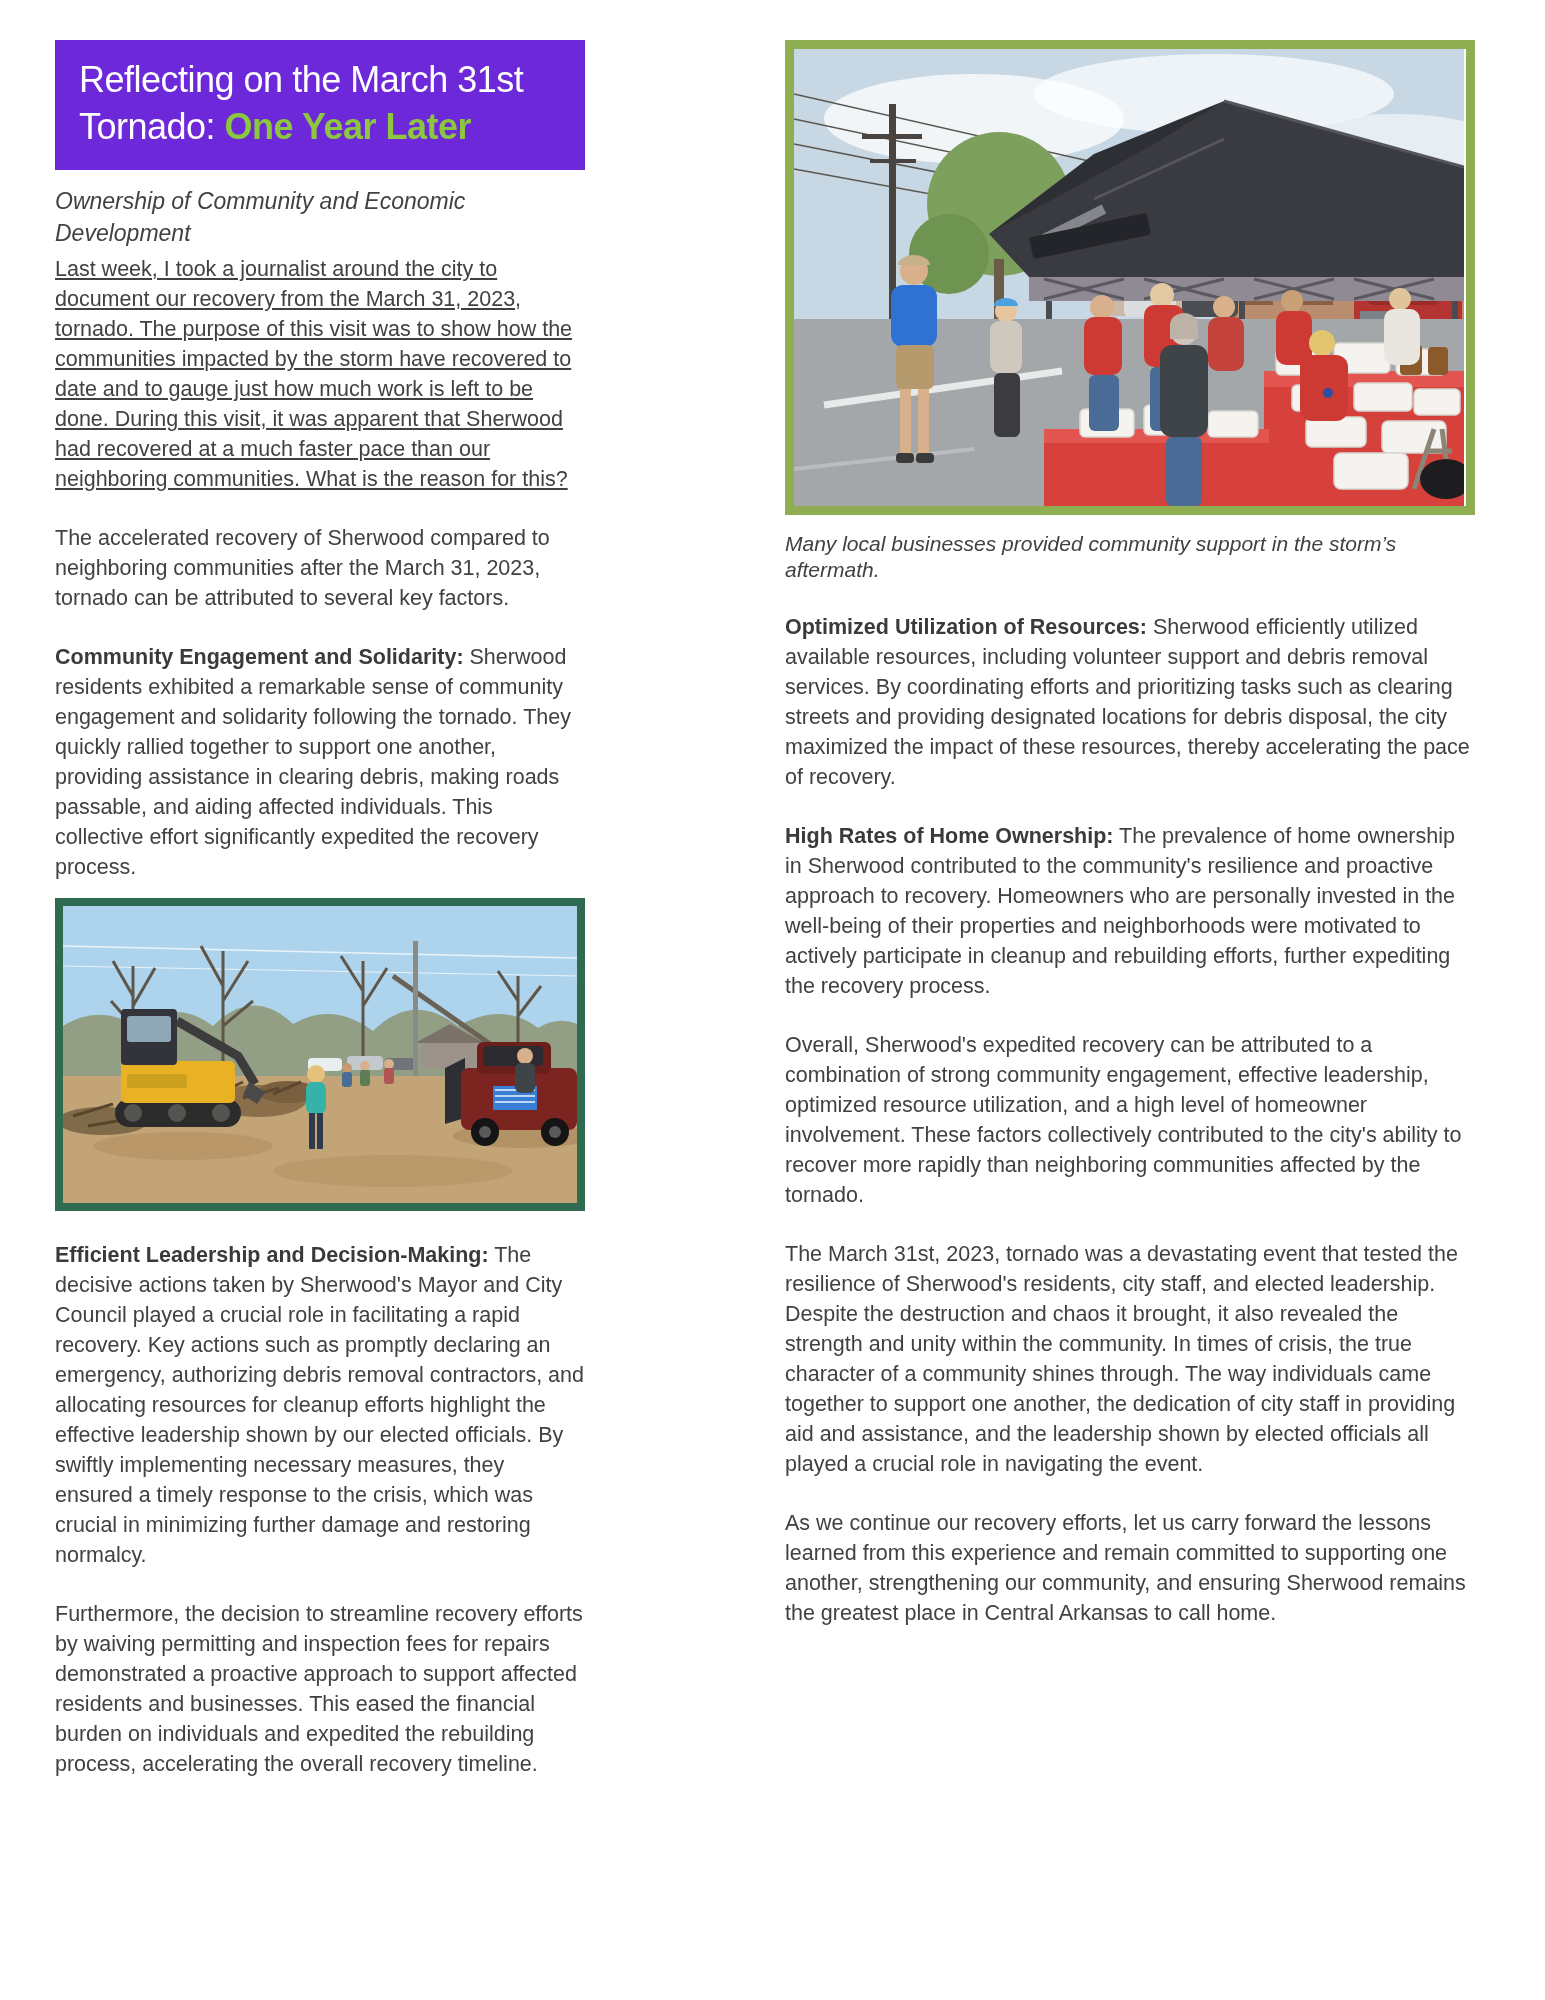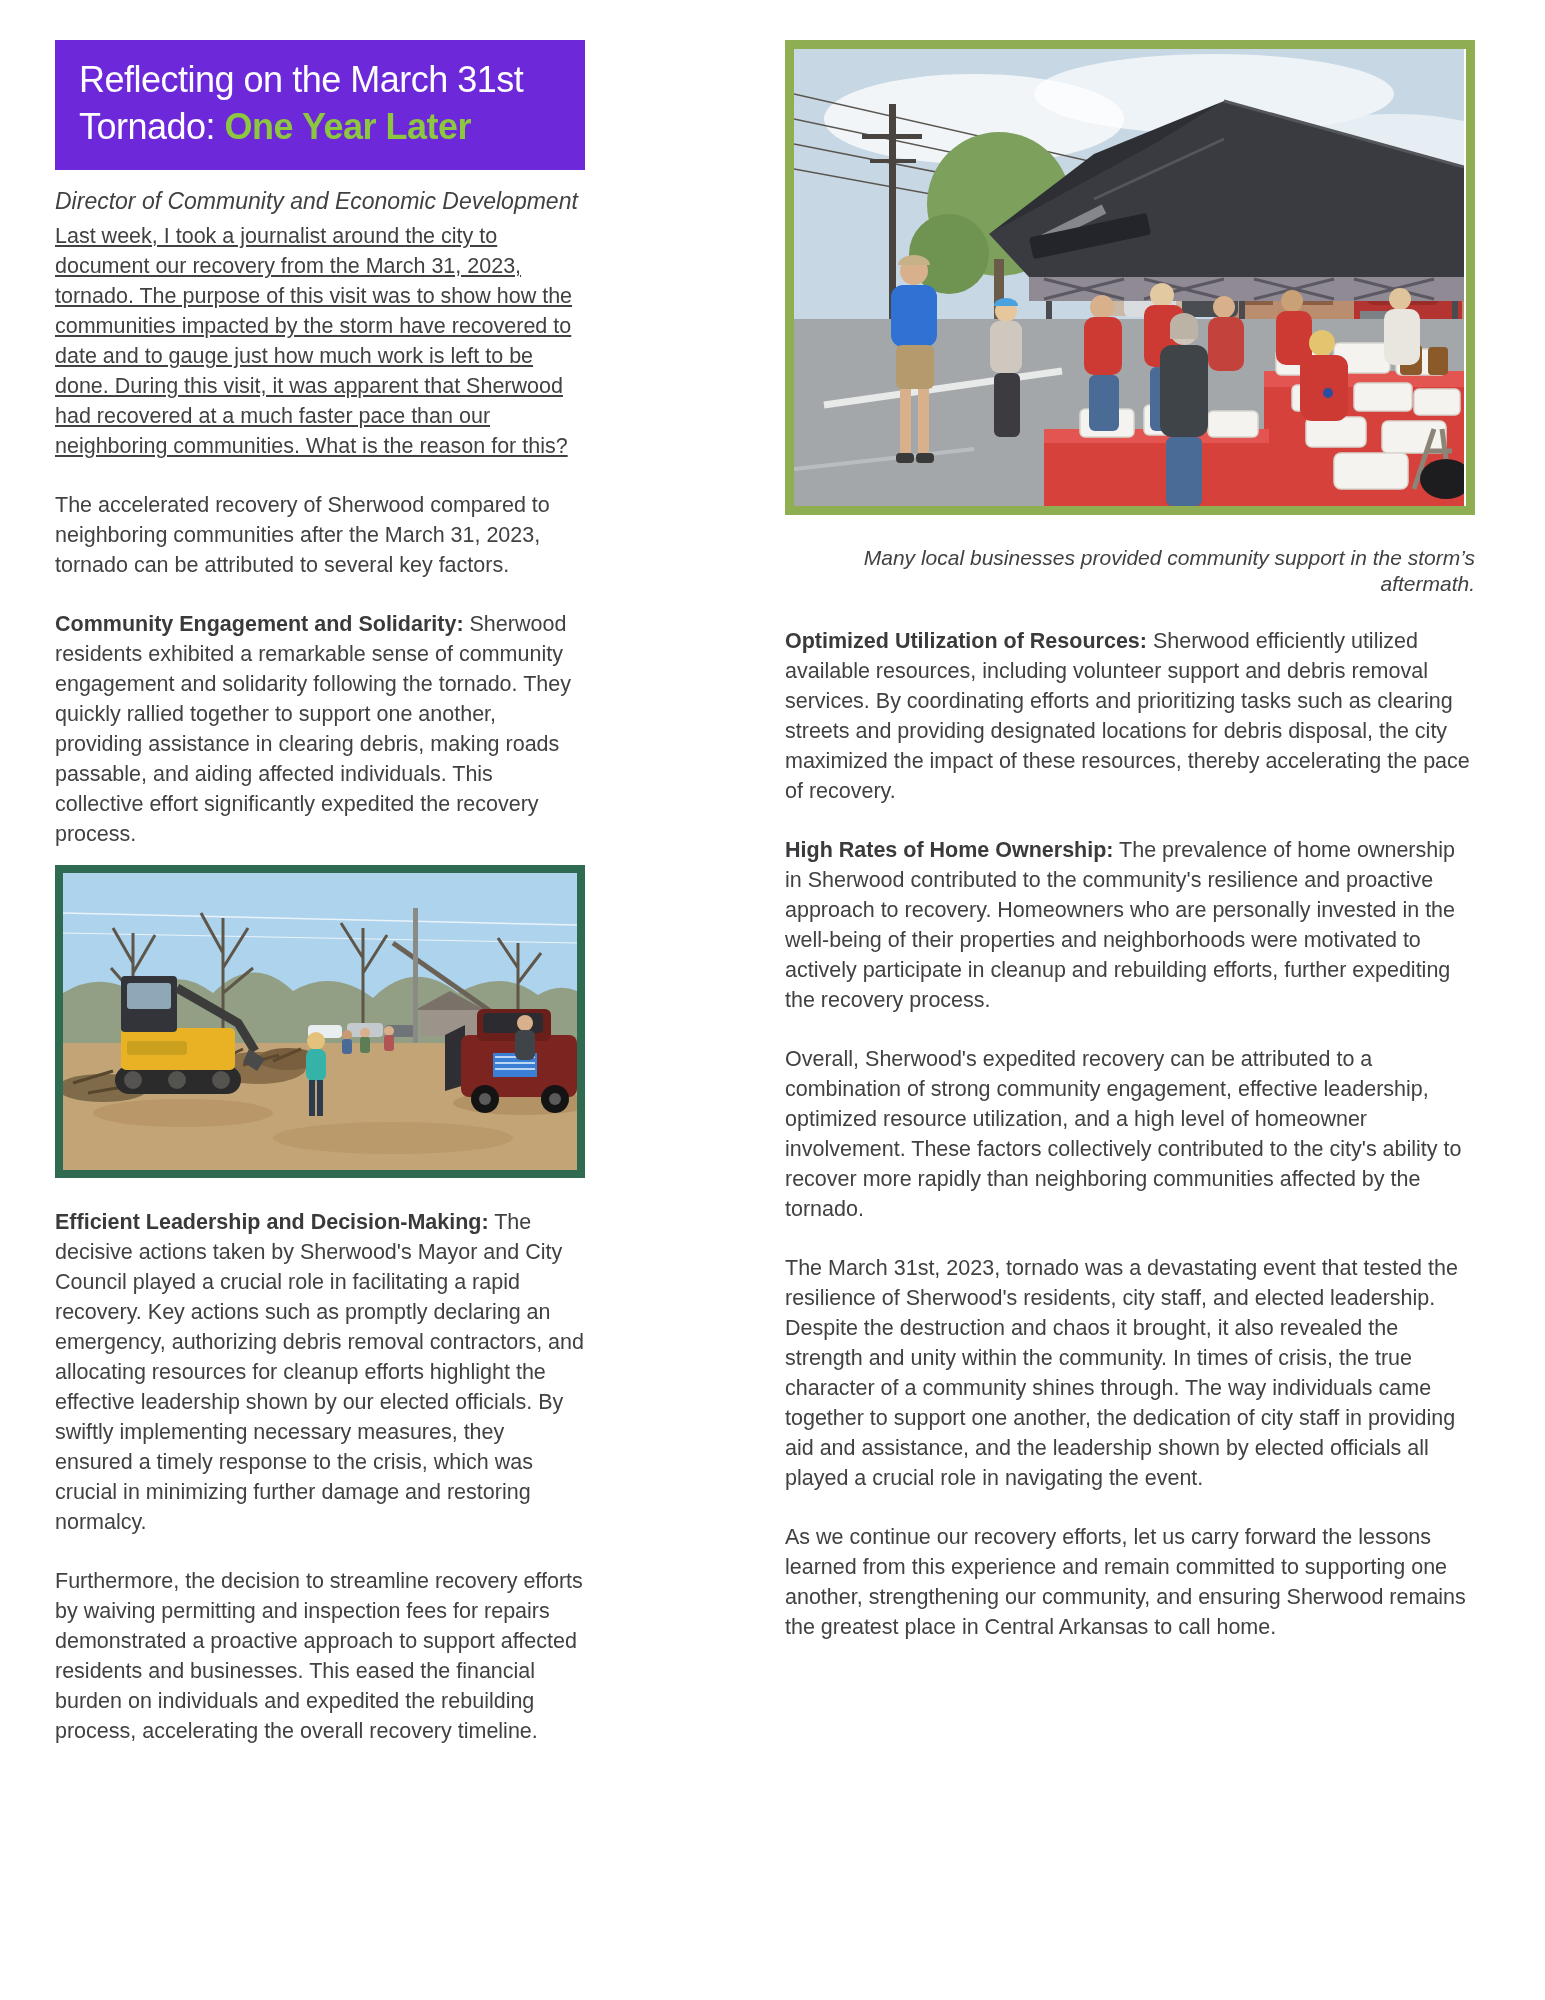--- a/index.html
+++ b/index.html
@@ -59,38 +59,37 @@
   .caption {
     font-style:italic;
     font-size:22px;
     line-height:1.25;
     margin-top:16px;
     color:#414042;
   }
   .caption-sm {
     font-size:21px;
     line-height:1.24;
-    margin-top:30px;
-    text-align:right;
+    margin-top:16px;
   }
 </style>
 </head>
 <body>
 
 <div class="page">
 
   <div class="col-left">
 
     <div class="banner">
       <div>Reflecting on the March 31st</div>
       <div><span>Tornado: </span><span class="hl">One Year Later</span></div>
     </div>
 
     <div class="byline">
-      <div>Director of Community and Economic Development</div>
+      <div>Ownership of Community and Economic Development</div>
     </div>
 
     <p class="body first">Last week, I took a journalist around the city to document our recovery from the March 31, 2023, tornado. The purpose of this visit was to show how the communities impacted by the storm have recovered to date and to gauge just how much work is left to be done. During this visit, it was apparent that Sherwood had recovered at a much faster pace than our neighboring communities. What is the reason for this?</p>
     <p class="body">The accelerated recovery of Sherwood compared to neighboring communities after the March 31, 2023, tornado can be attributed to several key factors.</p>
     <p class="body"><strong>Community Engagement and Solidarity:</strong><span> Sherwood residents exhibited a remarkable sense of community engagement and solidarity following the tornado. They quickly rallied together to support one another, providing assistance in clearing debris, making roads passable, and aiding affected individuals. This collective effort significantly expedited the recovery process.</span></p>
 
     <figure class="photo dark-border">
       <svg width="514" height="297" viewBox="0 0 514 297">
 
         <rect x="0" y="0" width="514" height="175" fill="#aed3ec"></rect>

